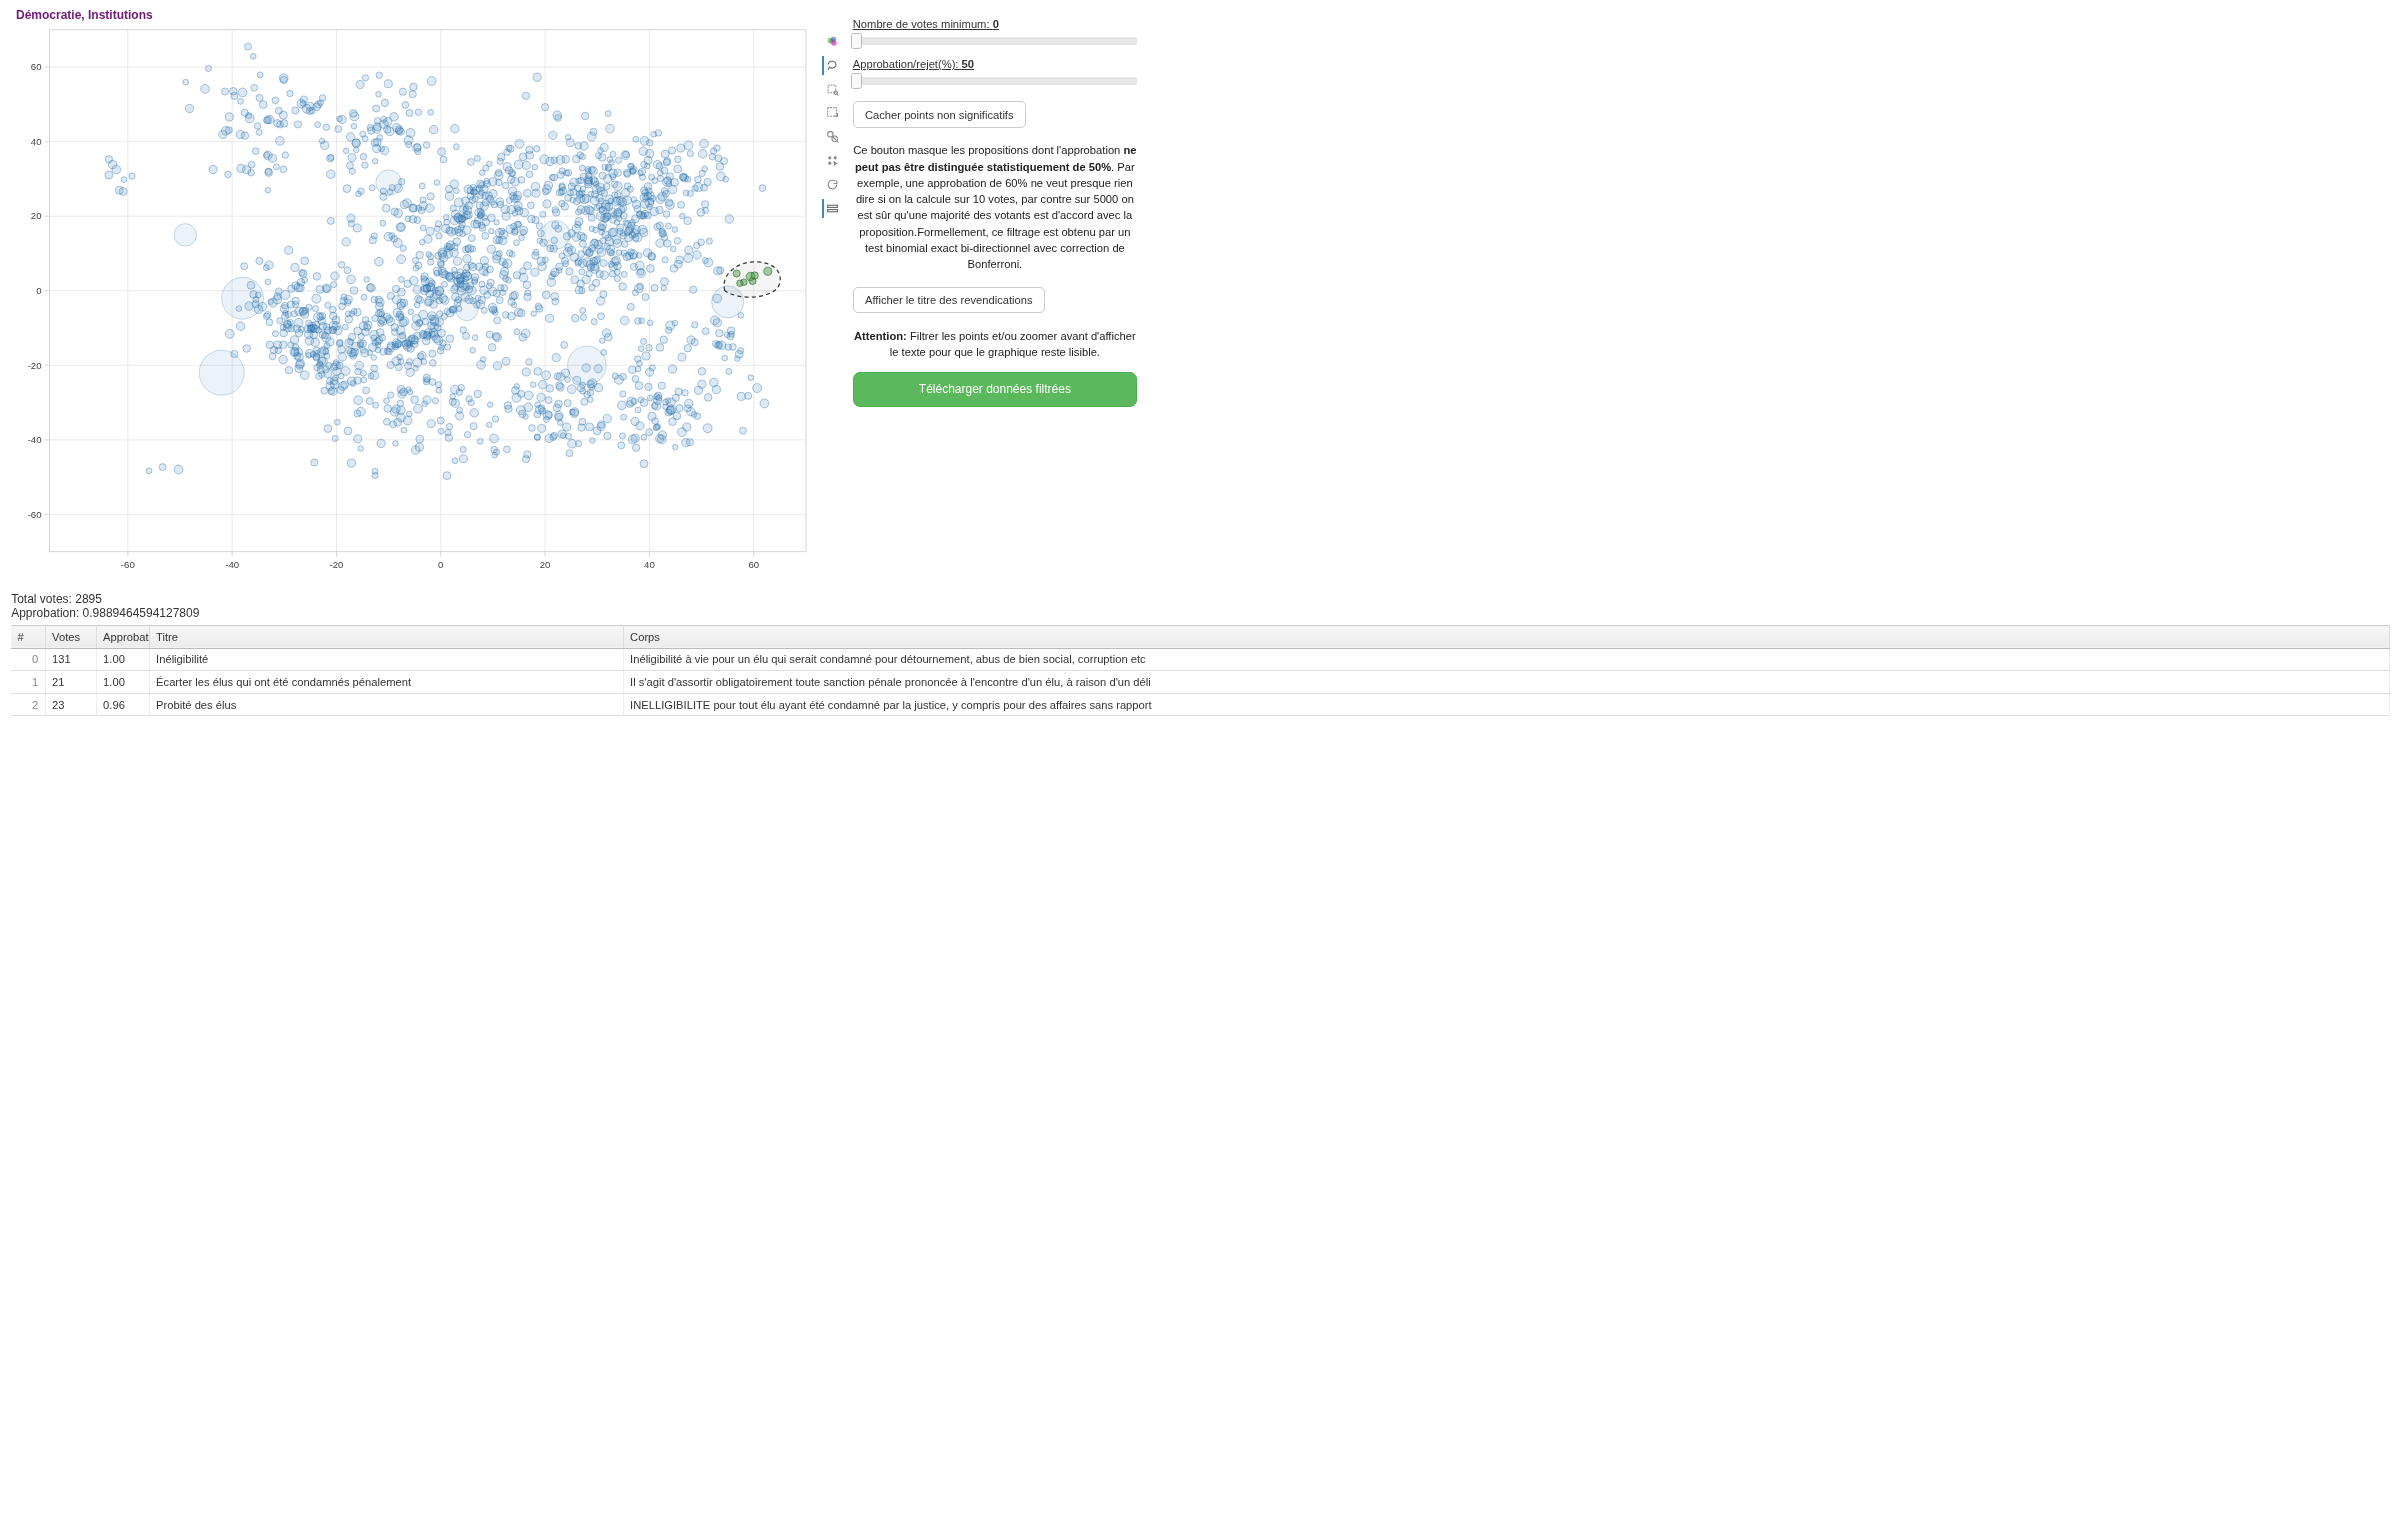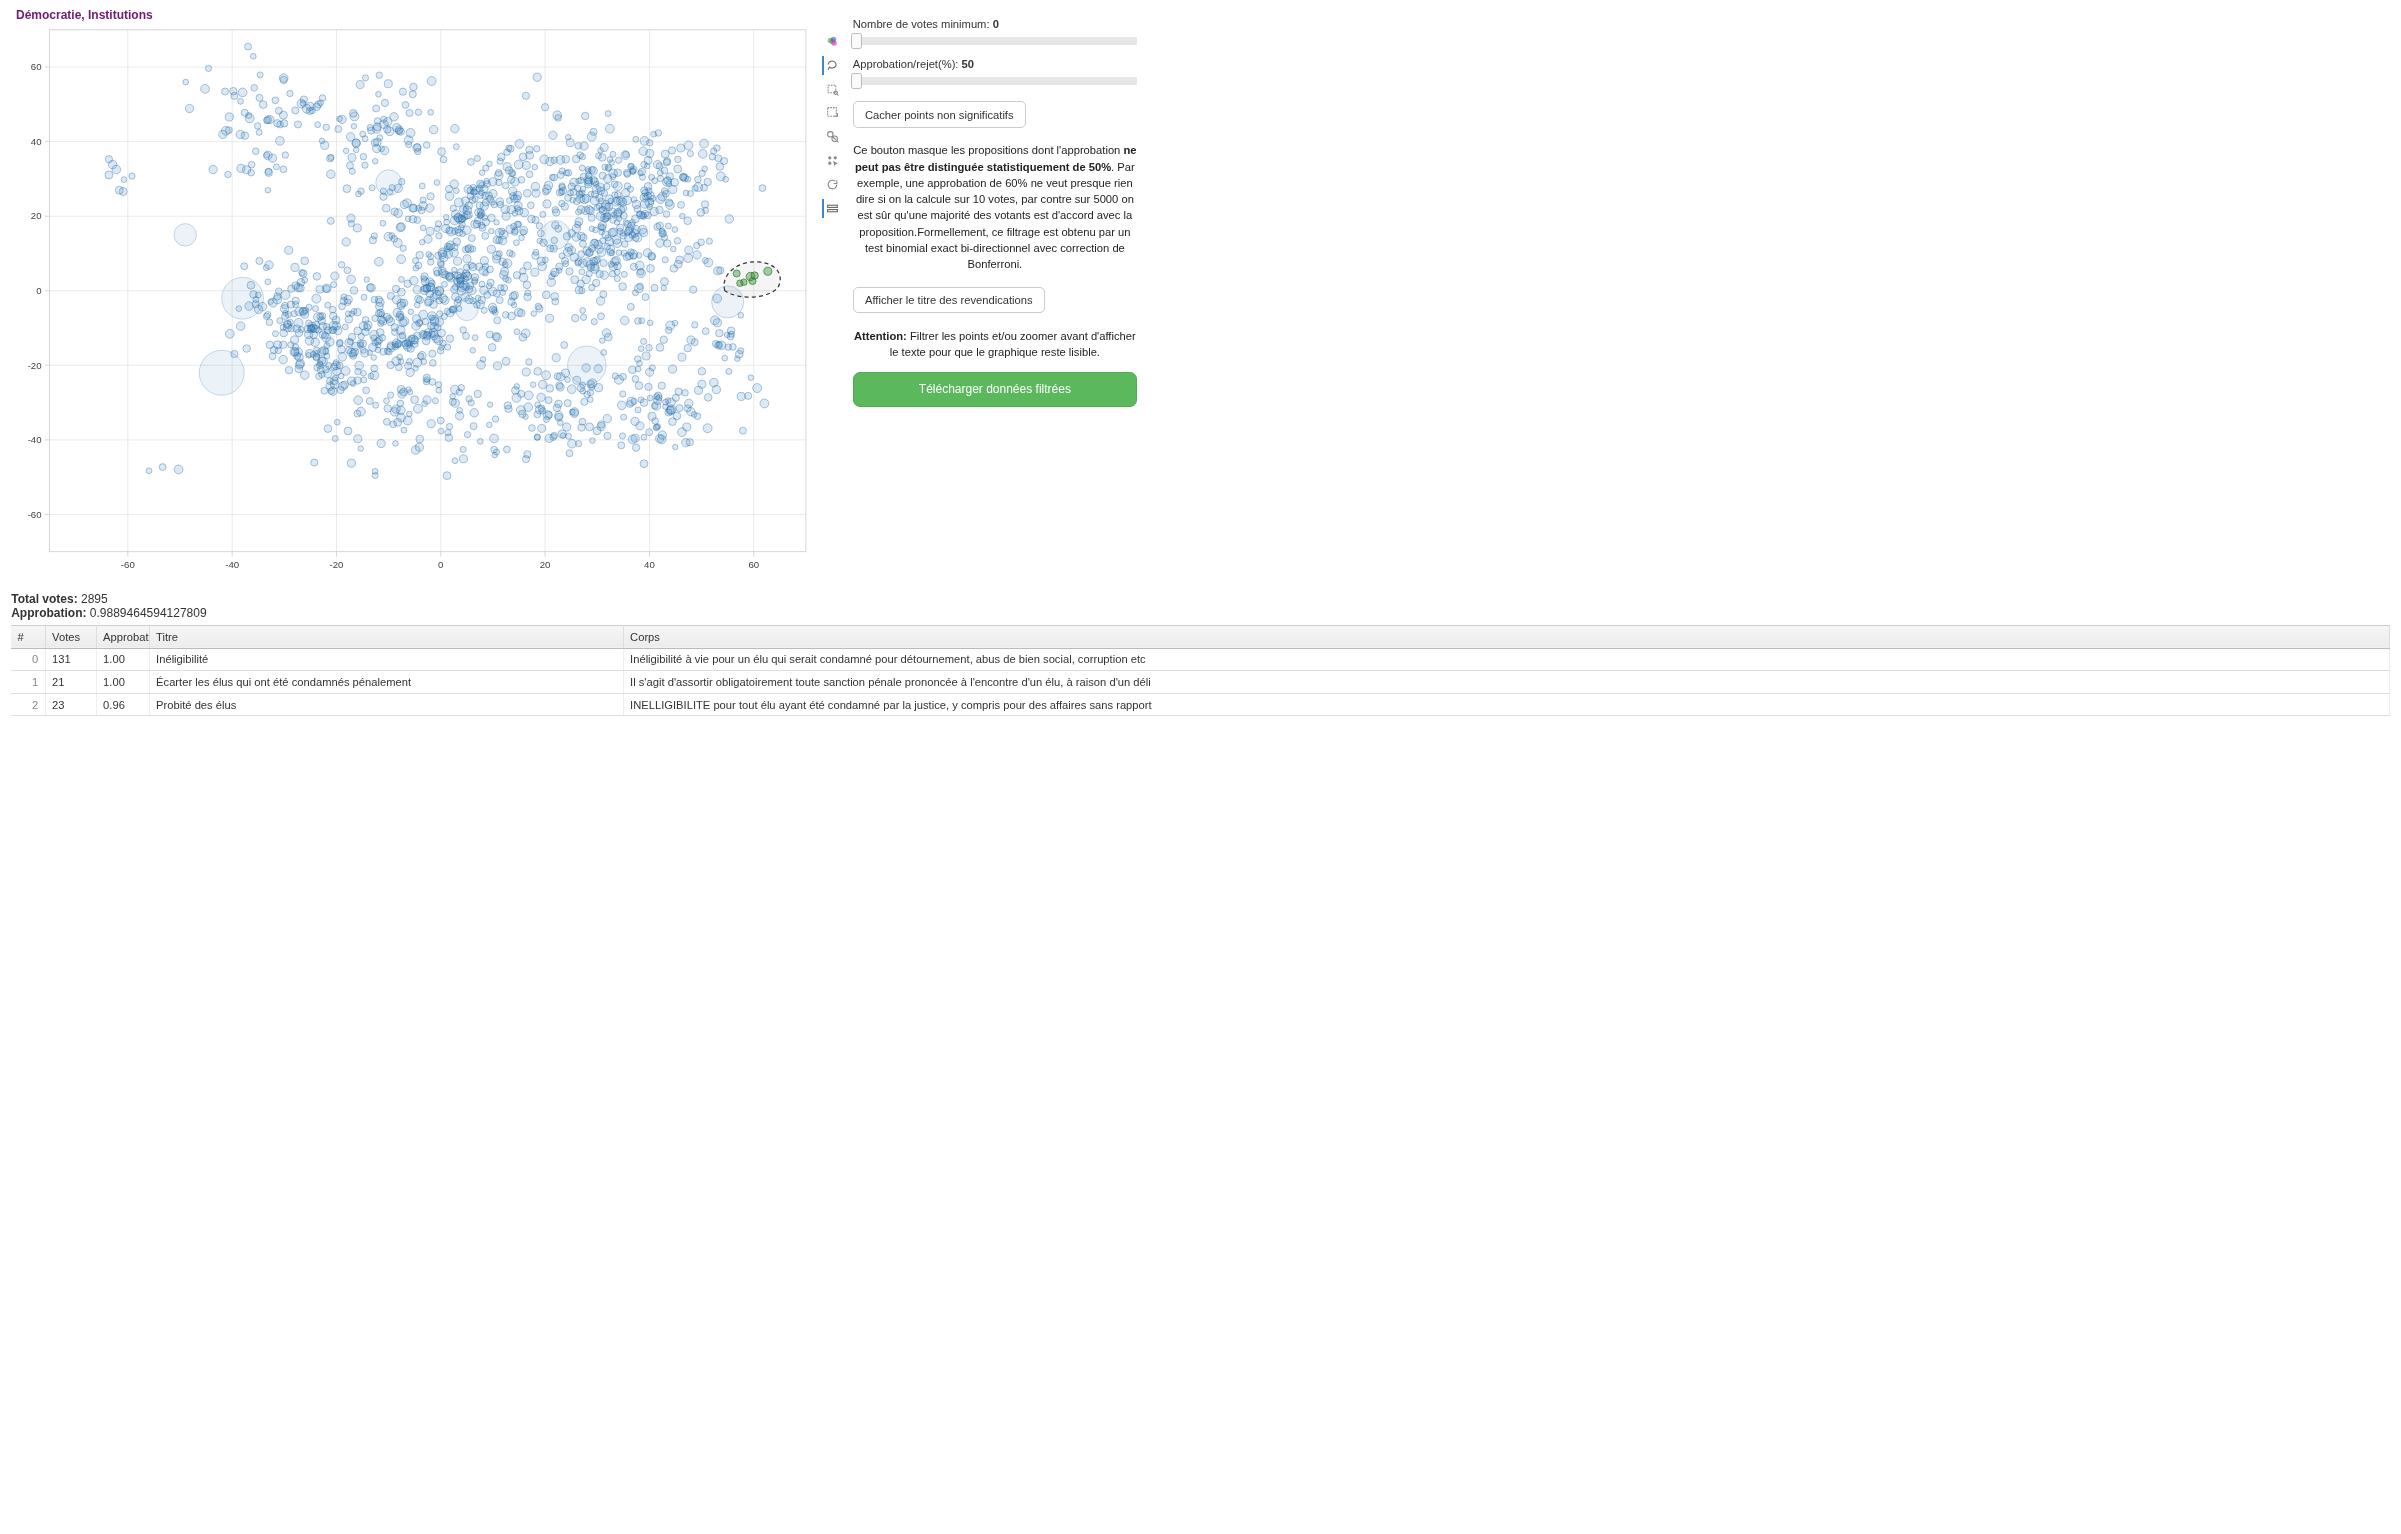--- a/index.html
+++ b/index.html
@@ -75,21 +75,21 @@
   .tool-btn.active { border-left-color: #3e86c4; color: #555; }
   .tool-btn svg { width: 13px; height: 13px; }
   .side {
     flex: 1 1 auto;
     padding-top: 8px;
     padding-left: 4.8px;
     font-size: 11.2px;
     line-height: 1.45;
     max-width: 289px;
   }
-  .slider-block { margin-bottom: 11.2px; }
+  .slider-block { margin-bottom: 11.2px; text-decoration: underline; }
   .slider-label { color: #333; margin-bottom: 4.8px; }
   .slider-label b { font-weight: 700; }
   .slider-track {
     position: relative;
     height: 8px;
     background: #e6e6e6;
     border-radius: 1.6px;
   }
   .slider-handle {
     position: absolute;
@@ -118,21 +118,21 @@
     background: #5cb85c;
     border: 0.8px solid #4cae4c;
     color: #fff;
     border-radius: 7px;
     font-size: 12px;
     cursor: pointer;
     margin-top: 11.2px;
   }
   .side p { margin: 6.4px 0 9.6px 0; color: #222; text-align: center; }
   .summary { margin: 13px 0 4.8px 0; font-size: 12px; }
-  .summary b { font-weight: 700; text-align: right; }
+  .summary b { font-weight: 400; text-align: right; }
   table.data {
     width: 100%;
     border-collapse: collapse;
     font-size: 11.2px;
     table-layout: fixed;
   }
   table.data thead th {
     text-align: left;
     background: linear-gradient(#f6f6f6, #ececec);
     border-top: 0.8px solid #ccc;

